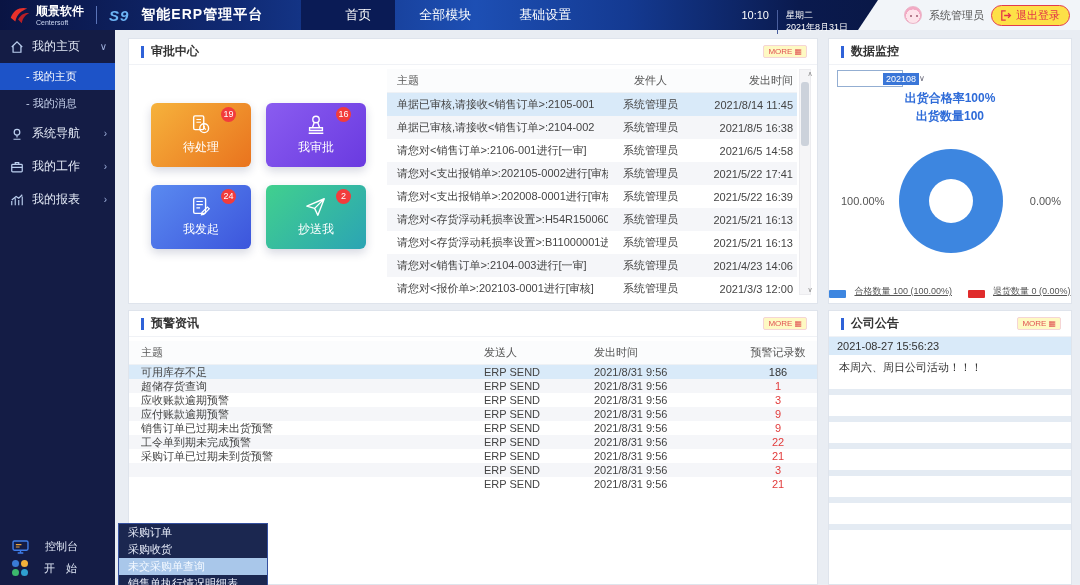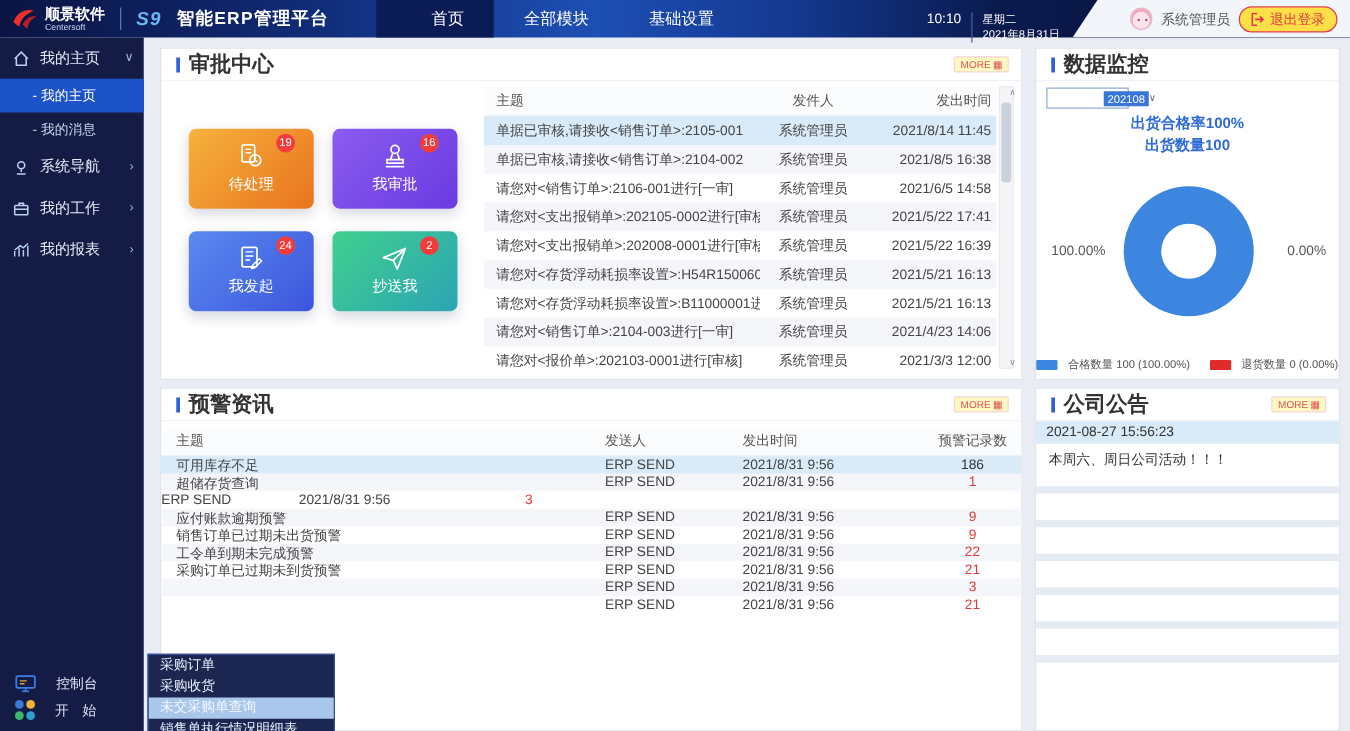--- a/index.html
+++ b/index.html
@@ -49,21 +49,21 @@
   .startlbl { letter-spacing:4px; }
 
   
   .panel { position:absolute; background:#fff; border:1px solid #dfe4ec; }
   .panel-approval { left:128px; top:38px; width:690px; height:266px; }
   .panel-monitor  { left:828px; top:38px; width:244px; height:266px; }
   .panel-alerts   { left:128px; top:310px; width:690px; height:275px; }
   .panel-notice   { left:828px; top:310px; width:244px; height:275px; }
   .panel-h { height:26px; display:flex; align-items:center; padding:0 10px 0 12px; border-bottom:1px solid #f0f2f6; }
   .panel-h::before { content:""; width:3px; height:12px; background:#2f62d8; margin-right:7px; }
-  .panel-title { font-size:17px; font-weight:bold; color:#333; }
+  .panel-title { font-size:12px; font-weight:bold; color:#333; }
   .more { margin-left:auto; font-size:8px; color:#e05252; background:#fef9c3; border:1px solid #f5d5d5; border-radius:2px; padding:1px 4px; cursor:pointer; }
   .more i { font-style:normal; margin-left:2px; }
 
   
   .tiles { position:absolute; left:22px; top:64px; display:grid; grid-template-columns:100px 100px; grid-auto-rows:64px; gap:18px 15px; }
   .tile { border-radius:6px; color:#fff; display:flex; flex-direction:column; align-items:center; justify-content:center; gap:3px;
     position:relative; cursor:pointer; box-shadow:0 4px 10px rgba(30,40,90,.18); }
   .tile-1 { background:linear-gradient(135deg,#f6b23c,#e9731e); }
   .tile-2 { background:linear-gradient(135deg,#8a5cf0,#6a3ae0); }
   .tile-3 { background:linear-gradient(135deg,#5a8af0,#3c55dc); }
@@ -91,21 +91,21 @@
   .sel { position:absolute; left:8px; top:31px; width:66px; height:17px; border:1px solid #93aed2; background:#fff;
     display:flex; align-items:center; cursor:pointer;padding-left:44px; }
   .sel-val { background:#3a76d8; color:#fff; font-size:9px; padding:1px 3px; margin-left:1px; }
   .sel-chev { margin-left:auto; font-size:8px; color:#667; padding-right:3px; }
   .headline { position:absolute; top:50px; width:100%; text-align:center; color:#2e6bd8; font-weight:bold; font-size:12px; line-height:1.5; }
   .donut { position:absolute; left:70px; top:110px; width:104px; height:104px; border-radius:50%; background:#3d86e0; }
   .donut::after { content:""; position:absolute; left:30px; top:30px; width:44px; height:44px; border-radius:50%; background:#fff; }
   .pct-l { position:absolute; left:12px; top:156px; font-size:11px; color:#555; }
   .pct-r { position:absolute; right:10px; top:156px; font-size:11px; color:#555; }
   .legend { position:absolute; top:246px; width:100%; display:flex; justify-content:center; gap:16px; font-size:9px; color:#555; }
-  .leg { display:flex; align-items:center; gap:8px; }
+  .leg { display:flex; align-items:flex-end; gap:8px;text-decoration:underline; }
   .sw { width:17px; height:8px; border-radius:1px; }
   .sw-ok { background:#3d86e0; } .sw-bad { background:#e02b2b; }
 
   
   .wtbl { position:absolute; left:0; right:0; top:30px; }
   .w-subj { flex:1; padding-left:12px; white-space:nowrap; overflow:hidden; }
   .w-sender { width:110px; }
   .w-time { width:145px; }
   .w-count { width:78px; text-align:center; color:#e23b3b; }
   .wtbl .tr { height:14px; }
@@ -365,20 +365,21 @@
           <span class="w-time">2021/8/31 9:56</span>
           <span class="w-count">186</span>
         </div>
       <div class="tr">
           <span class="w-subj">超储存货查询</span>
           <span class="w-sender">ERP SEND</span>
           <span class="w-time">2021/8/31 9:56</span>
           <span class="w-count">1</span>
         </div>
       <div class="tr">
+          <span class="w-subj">应收账款逾期预警</span>
           <span class="w-sender">ERP SEND</span>
           <span class="w-time">2021/8/31 9:56</span>
           <span class="w-count">3</span>
         </div>
       <div class="tr">
           <span class="w-subj">应付账款逾期预警</span>
           <span class="w-sender">ERP SEND</span>
           <span class="w-time">2021/8/31 9:56</span>
           <span class="w-count">9</span>
         </div>

